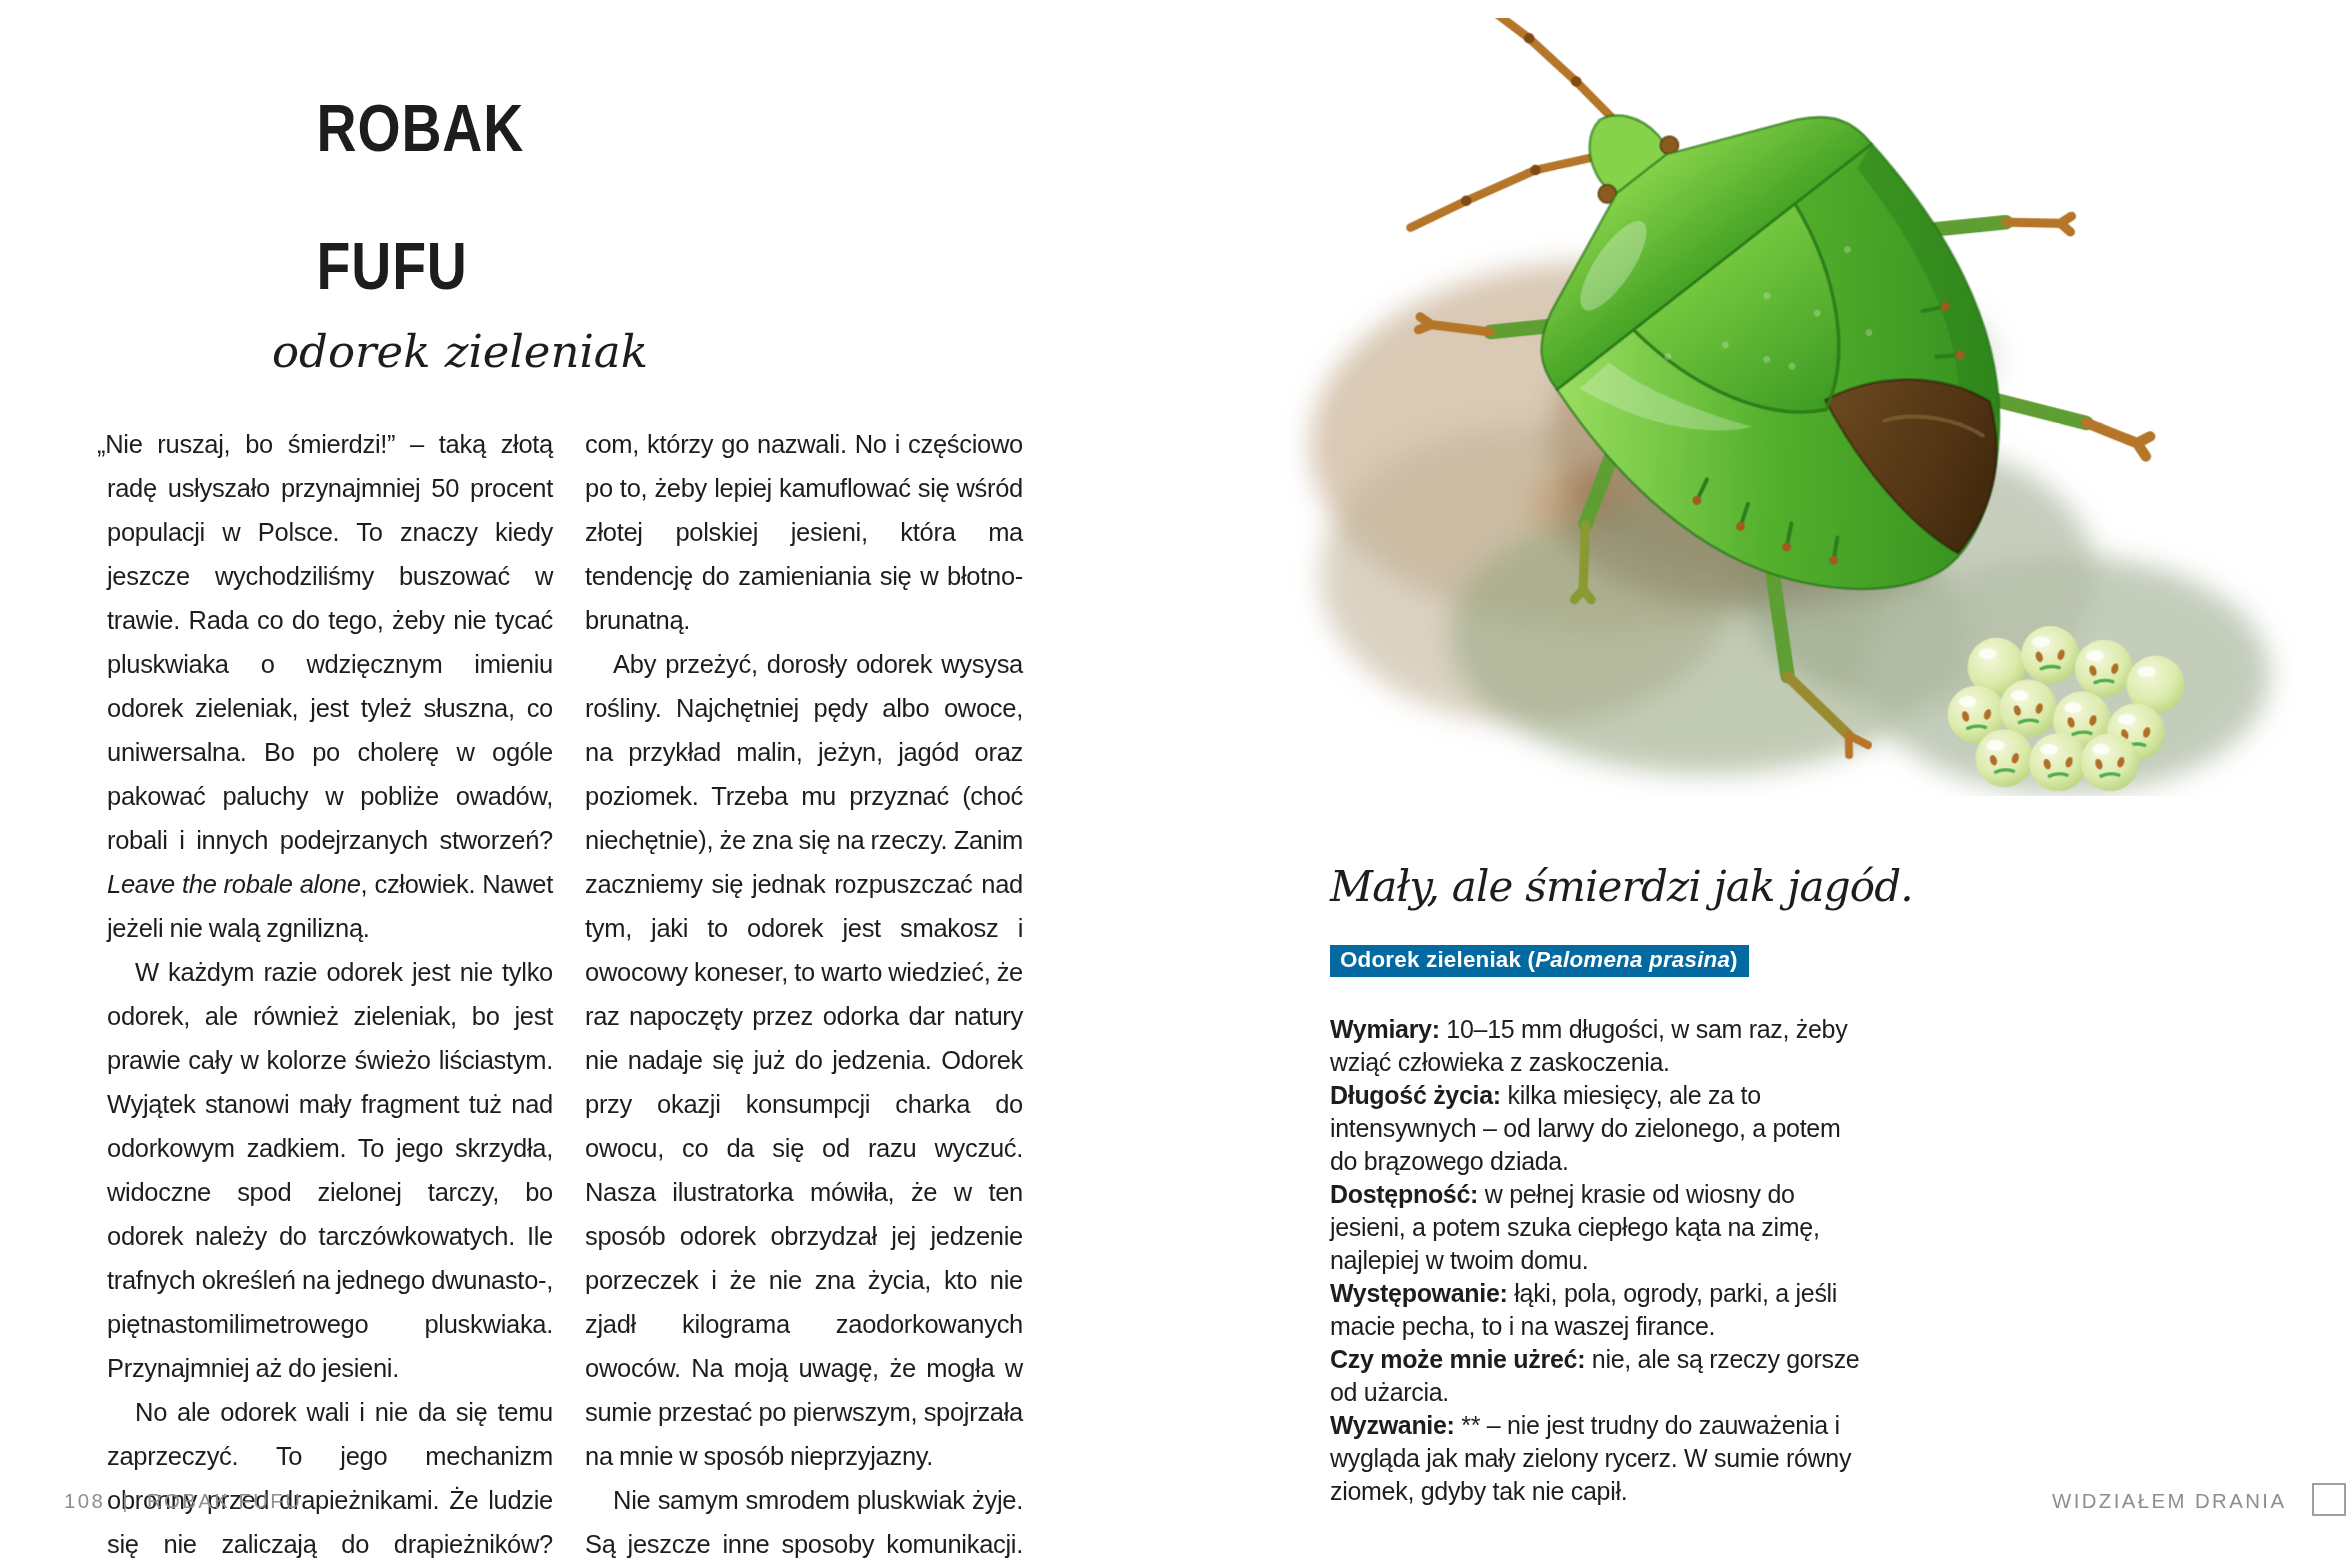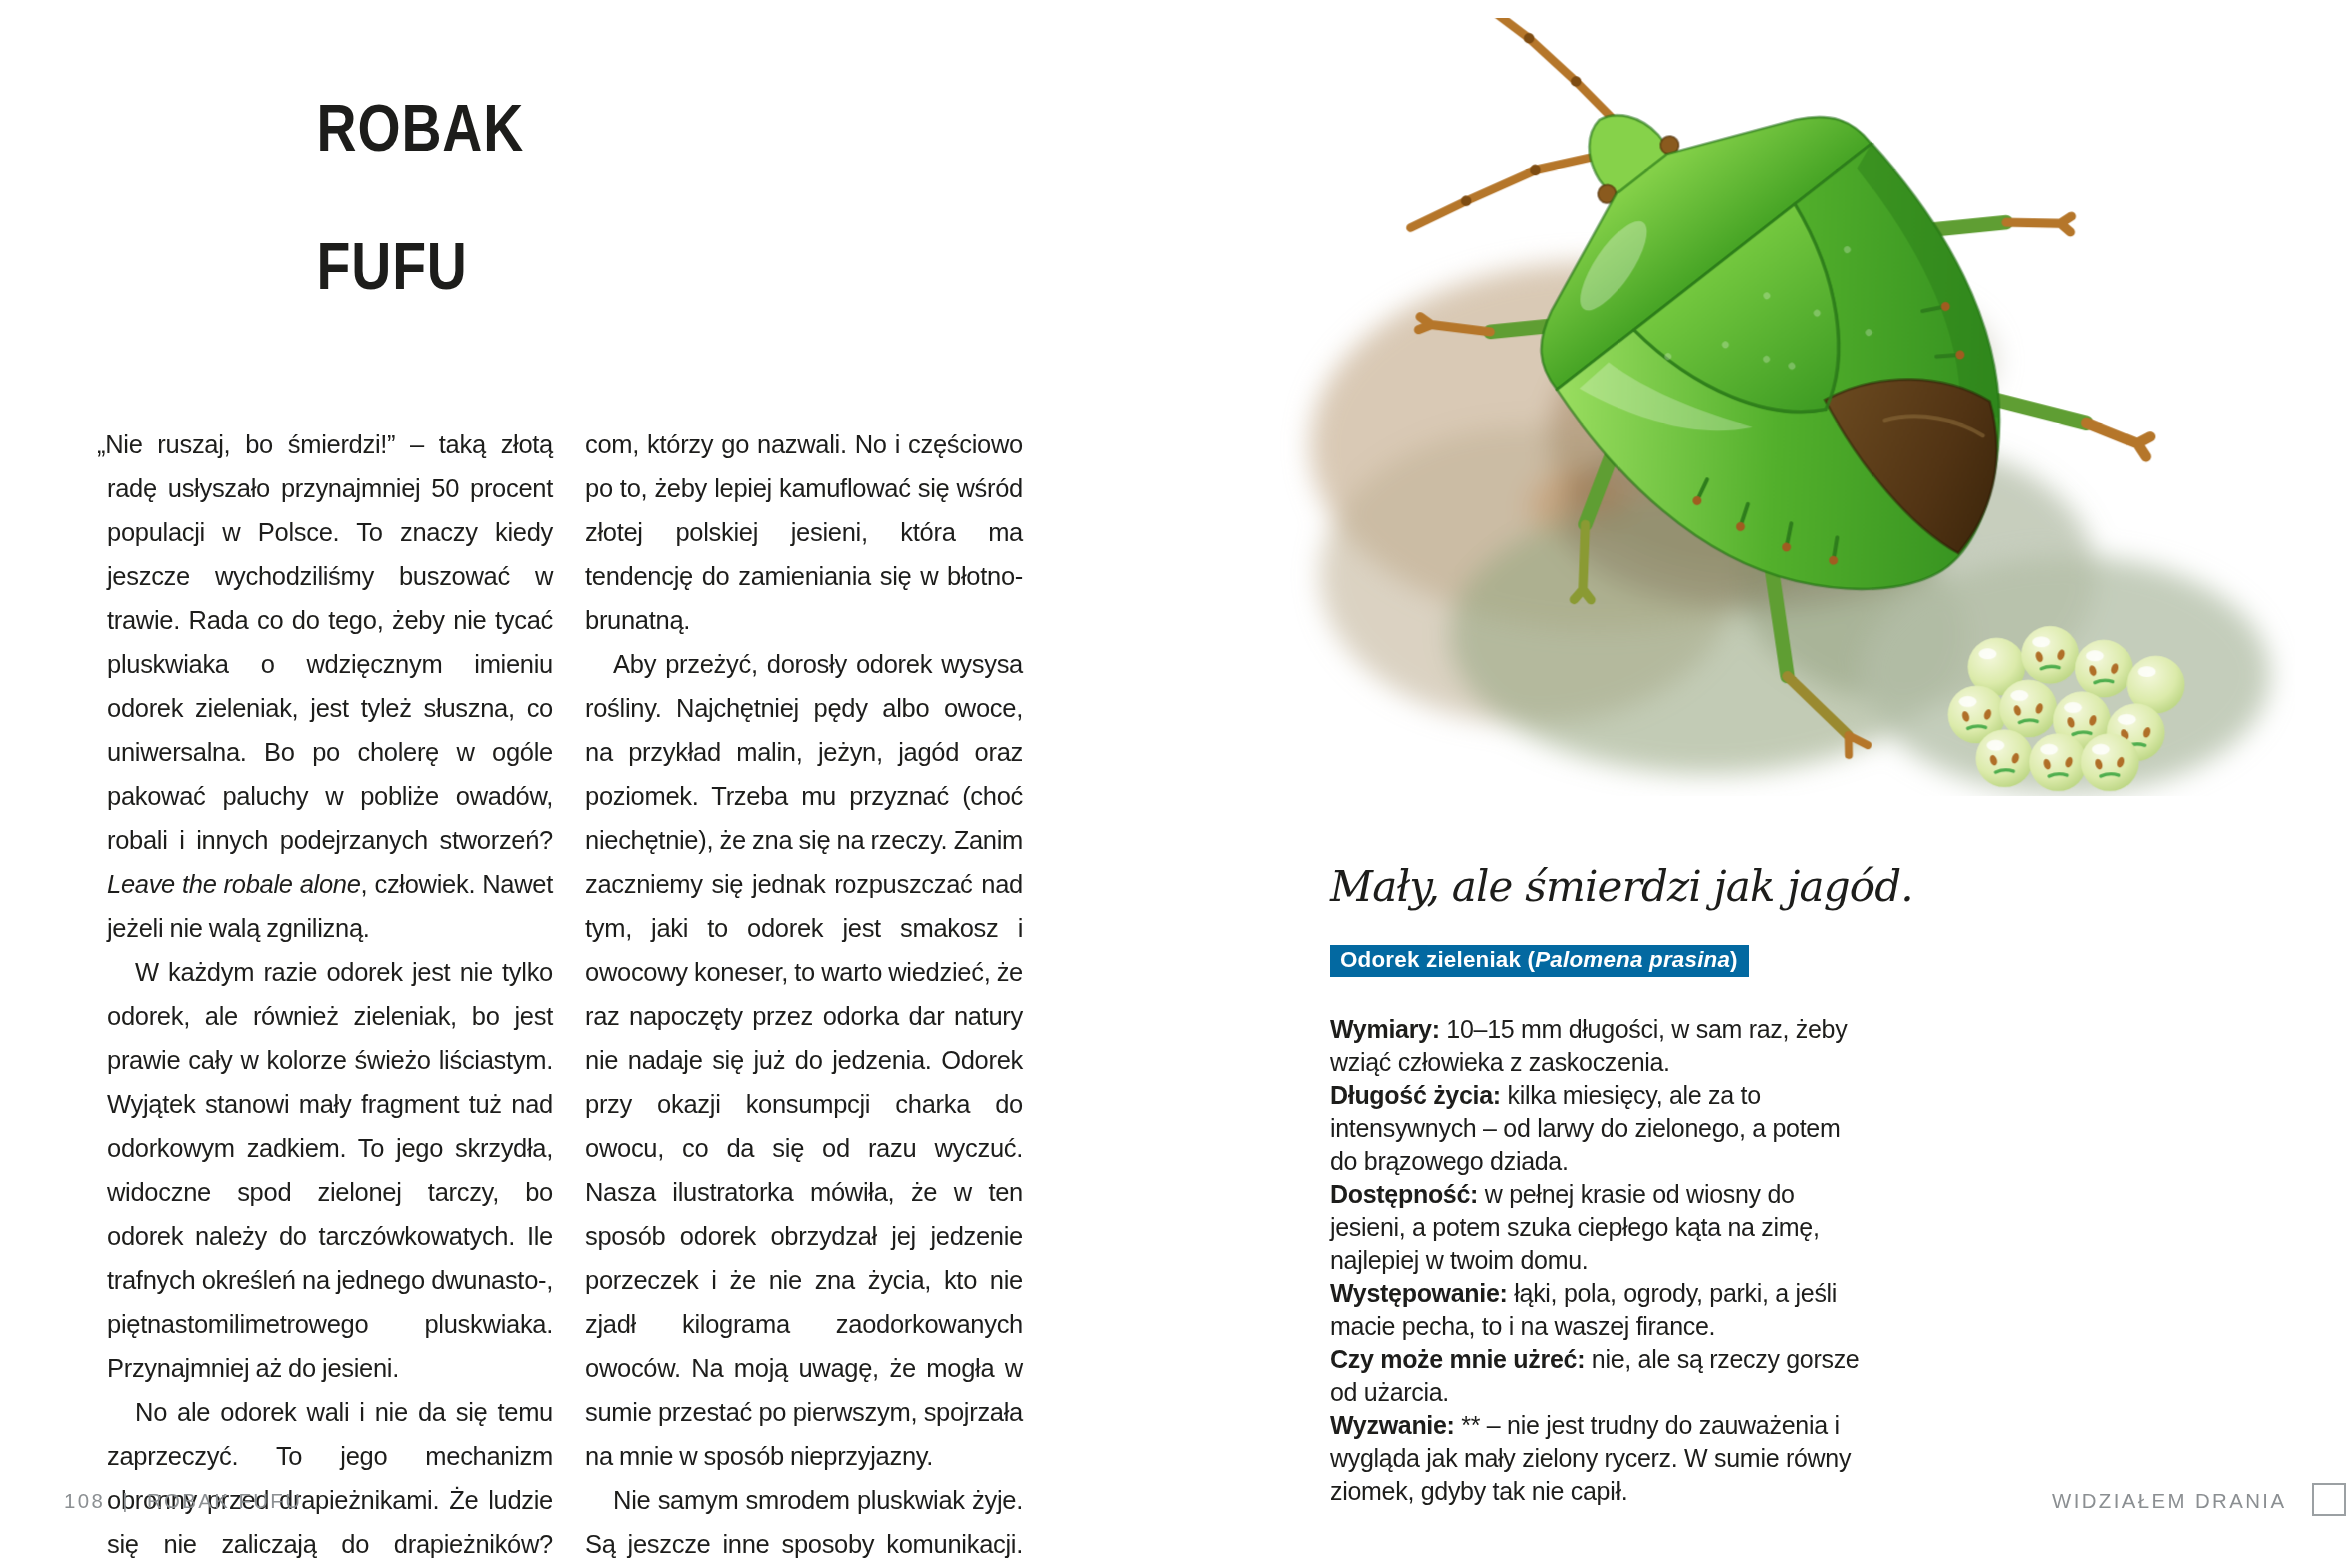--- a/index.html
+++ b/index.html
@@ -134,20 +134,21 @@
   }
 </style>
 </head>
 <body>
 
 <div class="spread">
 
   <div class="title-block">
     <h1 class="title"><span>ROBAK</span><br>
     <span>FUFU</span></h1>
+    <h2 class="subtitle">odorek zieleniak</h2>
   </div>
 
   <div class="col" id="col1">
 
       <p>„Nie ruszaj, bo śmierdzi!” – taką złotą radę usłyszało przynajmniej 50 procent populacji w Polsce. To znaczy kiedy jeszcze wychodziliśmy buszować w trawie. Rada co do tego, żeby nie tycać pluskwiaka o wdzięcznym imieniu odorek zieleniak, jest tyleż słuszna, co uniwersalna. Bo po cholerę w ogóle pakować paluchy w pobliże owadów, robali i innych podejrzanych stworzeń? <i>Leave the robale alone</i>, człowiek. Nawet jeżeli nie walą zgnilizną.</p>
 
       <p>W każdym razie odorek jest nie tylko odorek, ale również zieleniak, bo jest prawie cały w kolorze świeżo liściastym. Wyjątek stanowi mały fragment tuż nad odorkowym zadkiem. To jego skrzydła, widoczne spod zielonej tarczy, bo odorek należy do tarczówkowatych. Ile trafnych określeń na jednego dwunasto-, piętnastomilimetrowego pluskwiaka. Przynajmniej aż do jesieni.</p>
 
       <p>No ale odorek wali i nie da się temu zaprzeczyć. To jego mechanizm obronny przed drapieżnikami. Że ludzie się nie zaliczają do drapieżników? Spróbujcie to wytłumaczyć odorkowi, który robi wszystko, żeby nie zostać zauważonym, a i tak ktoś mu wbija z łapami na habitat. Albo rdzennym Amerykanom, oni też mogliby chcieć wejść w polemikę.</p>
 

